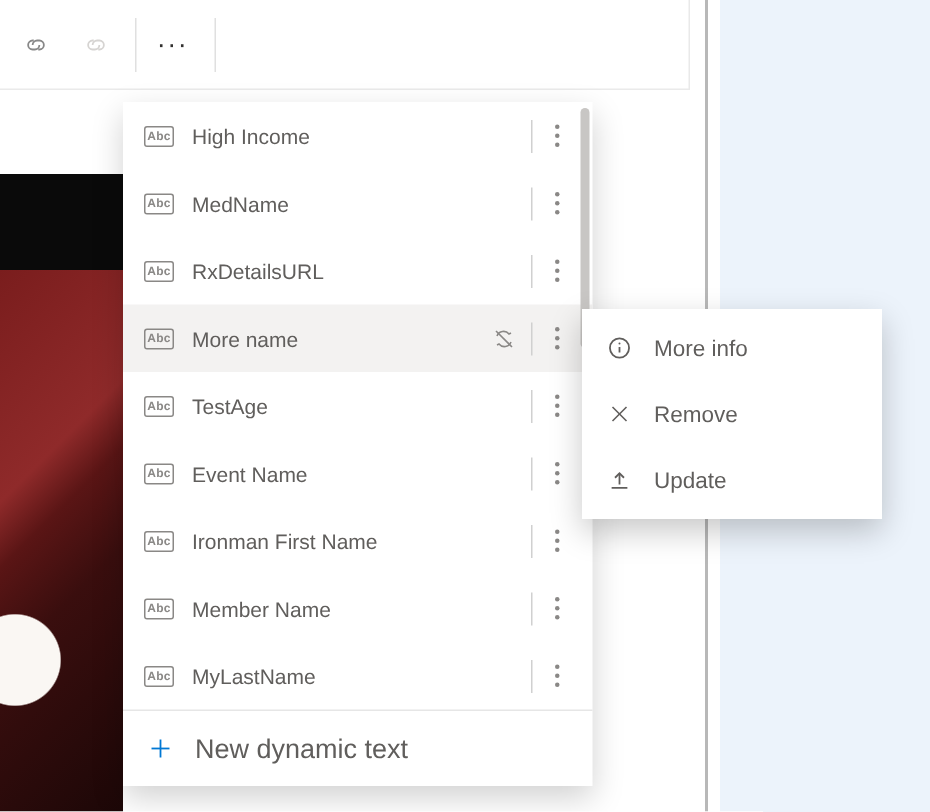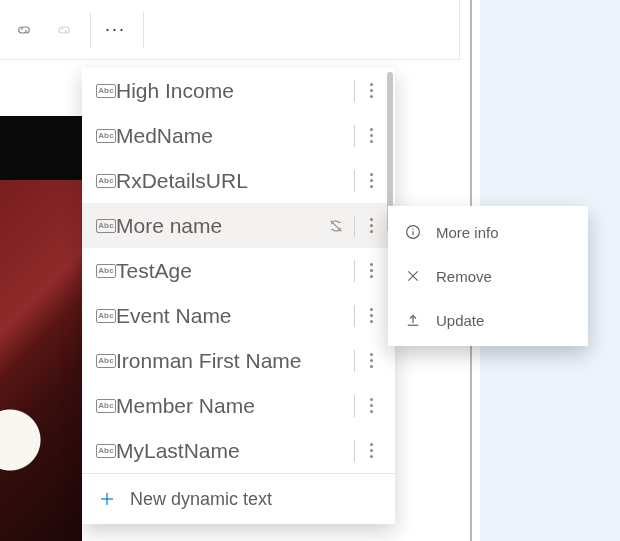--- a/index.html
+++ b/index.html
@@ -116,29 +116,29 @@
     background: #f3f2f1;
   }
   .badge {
     width: 20px; height: 14px;
     border: 1px solid #8a8886;
     border-radius: 2px;
     font-size: 8px;
     line-height: 12px;
     text-align: center;
     color: #8a8886;
-    margin-right: 0;
+    margin-right: 12px;
     font-weight: 600;
     letter-spacing: 0.2px;
     flex-shrink: 0;
   }
   .label {
     flex: 1;
     color: #605e5c;
-    font-size: 21px;
+    font-size: 14px;
   }
   .row .nosync {
     margin-right: 4px;
     display:flex; align-items:center;
   }
   .actsep {
     width: 1px; height: 22px;
     background: #d0d0d0;
     margin: 0 6px;
   }

